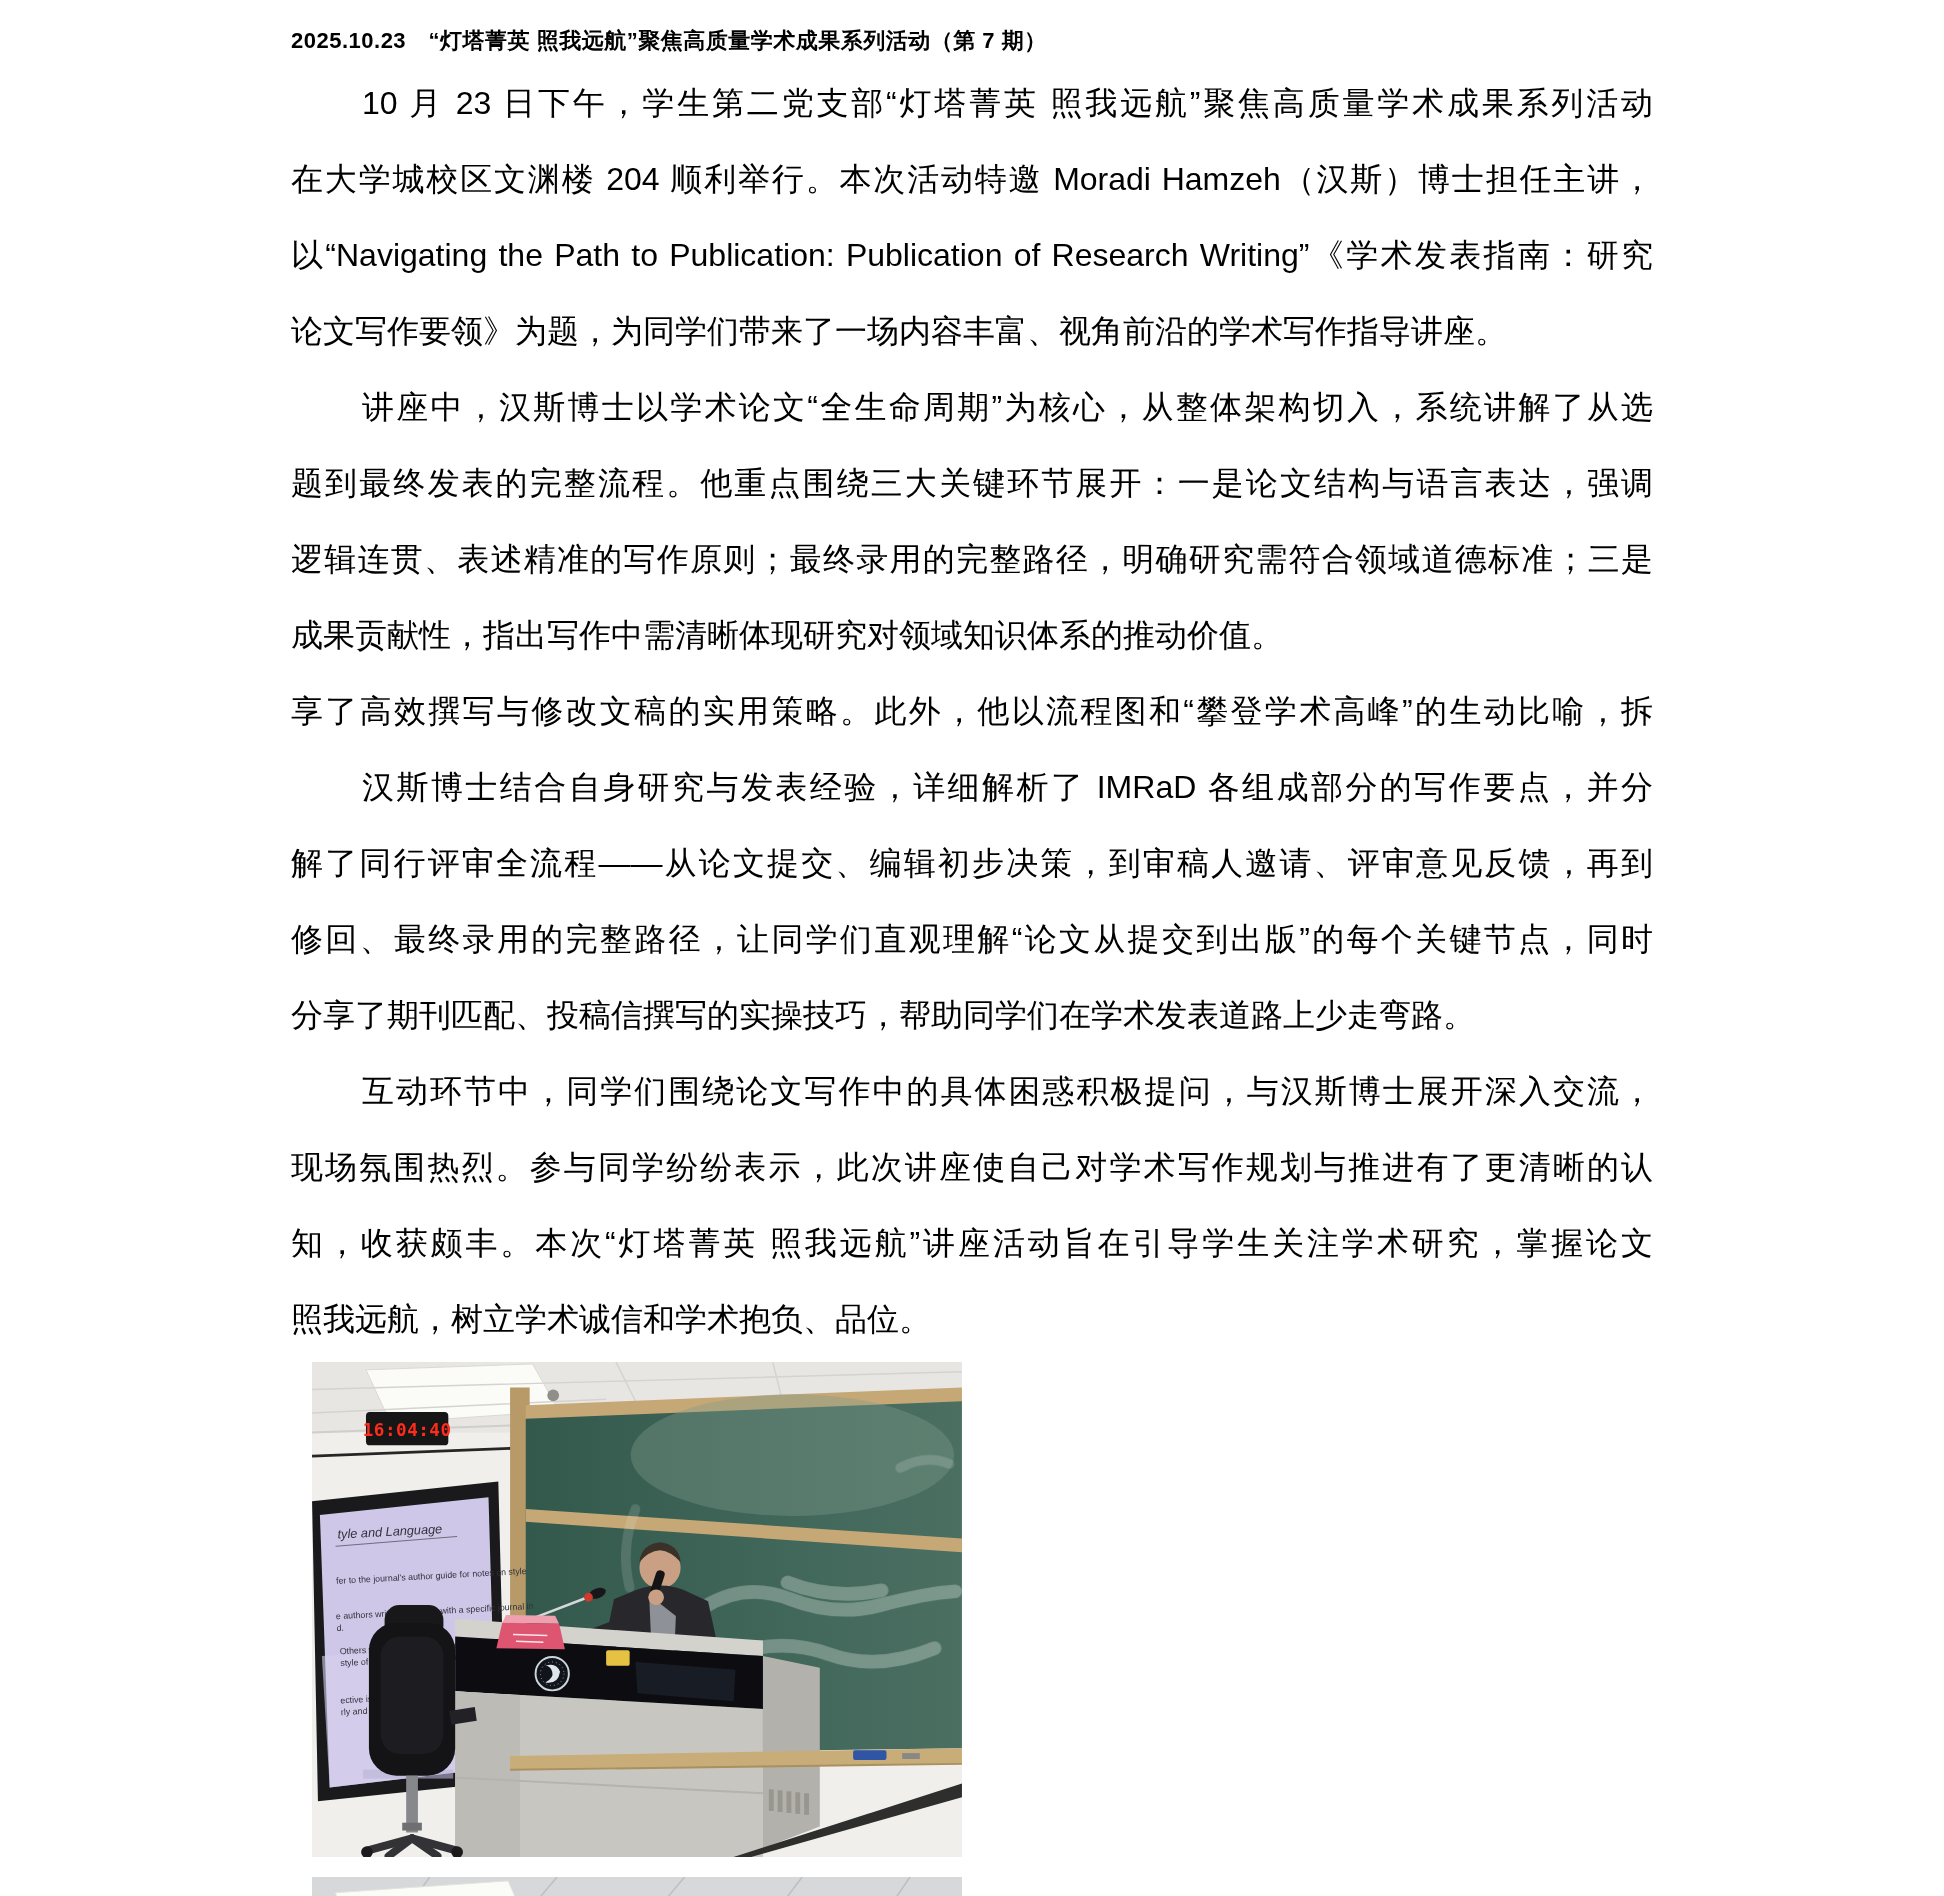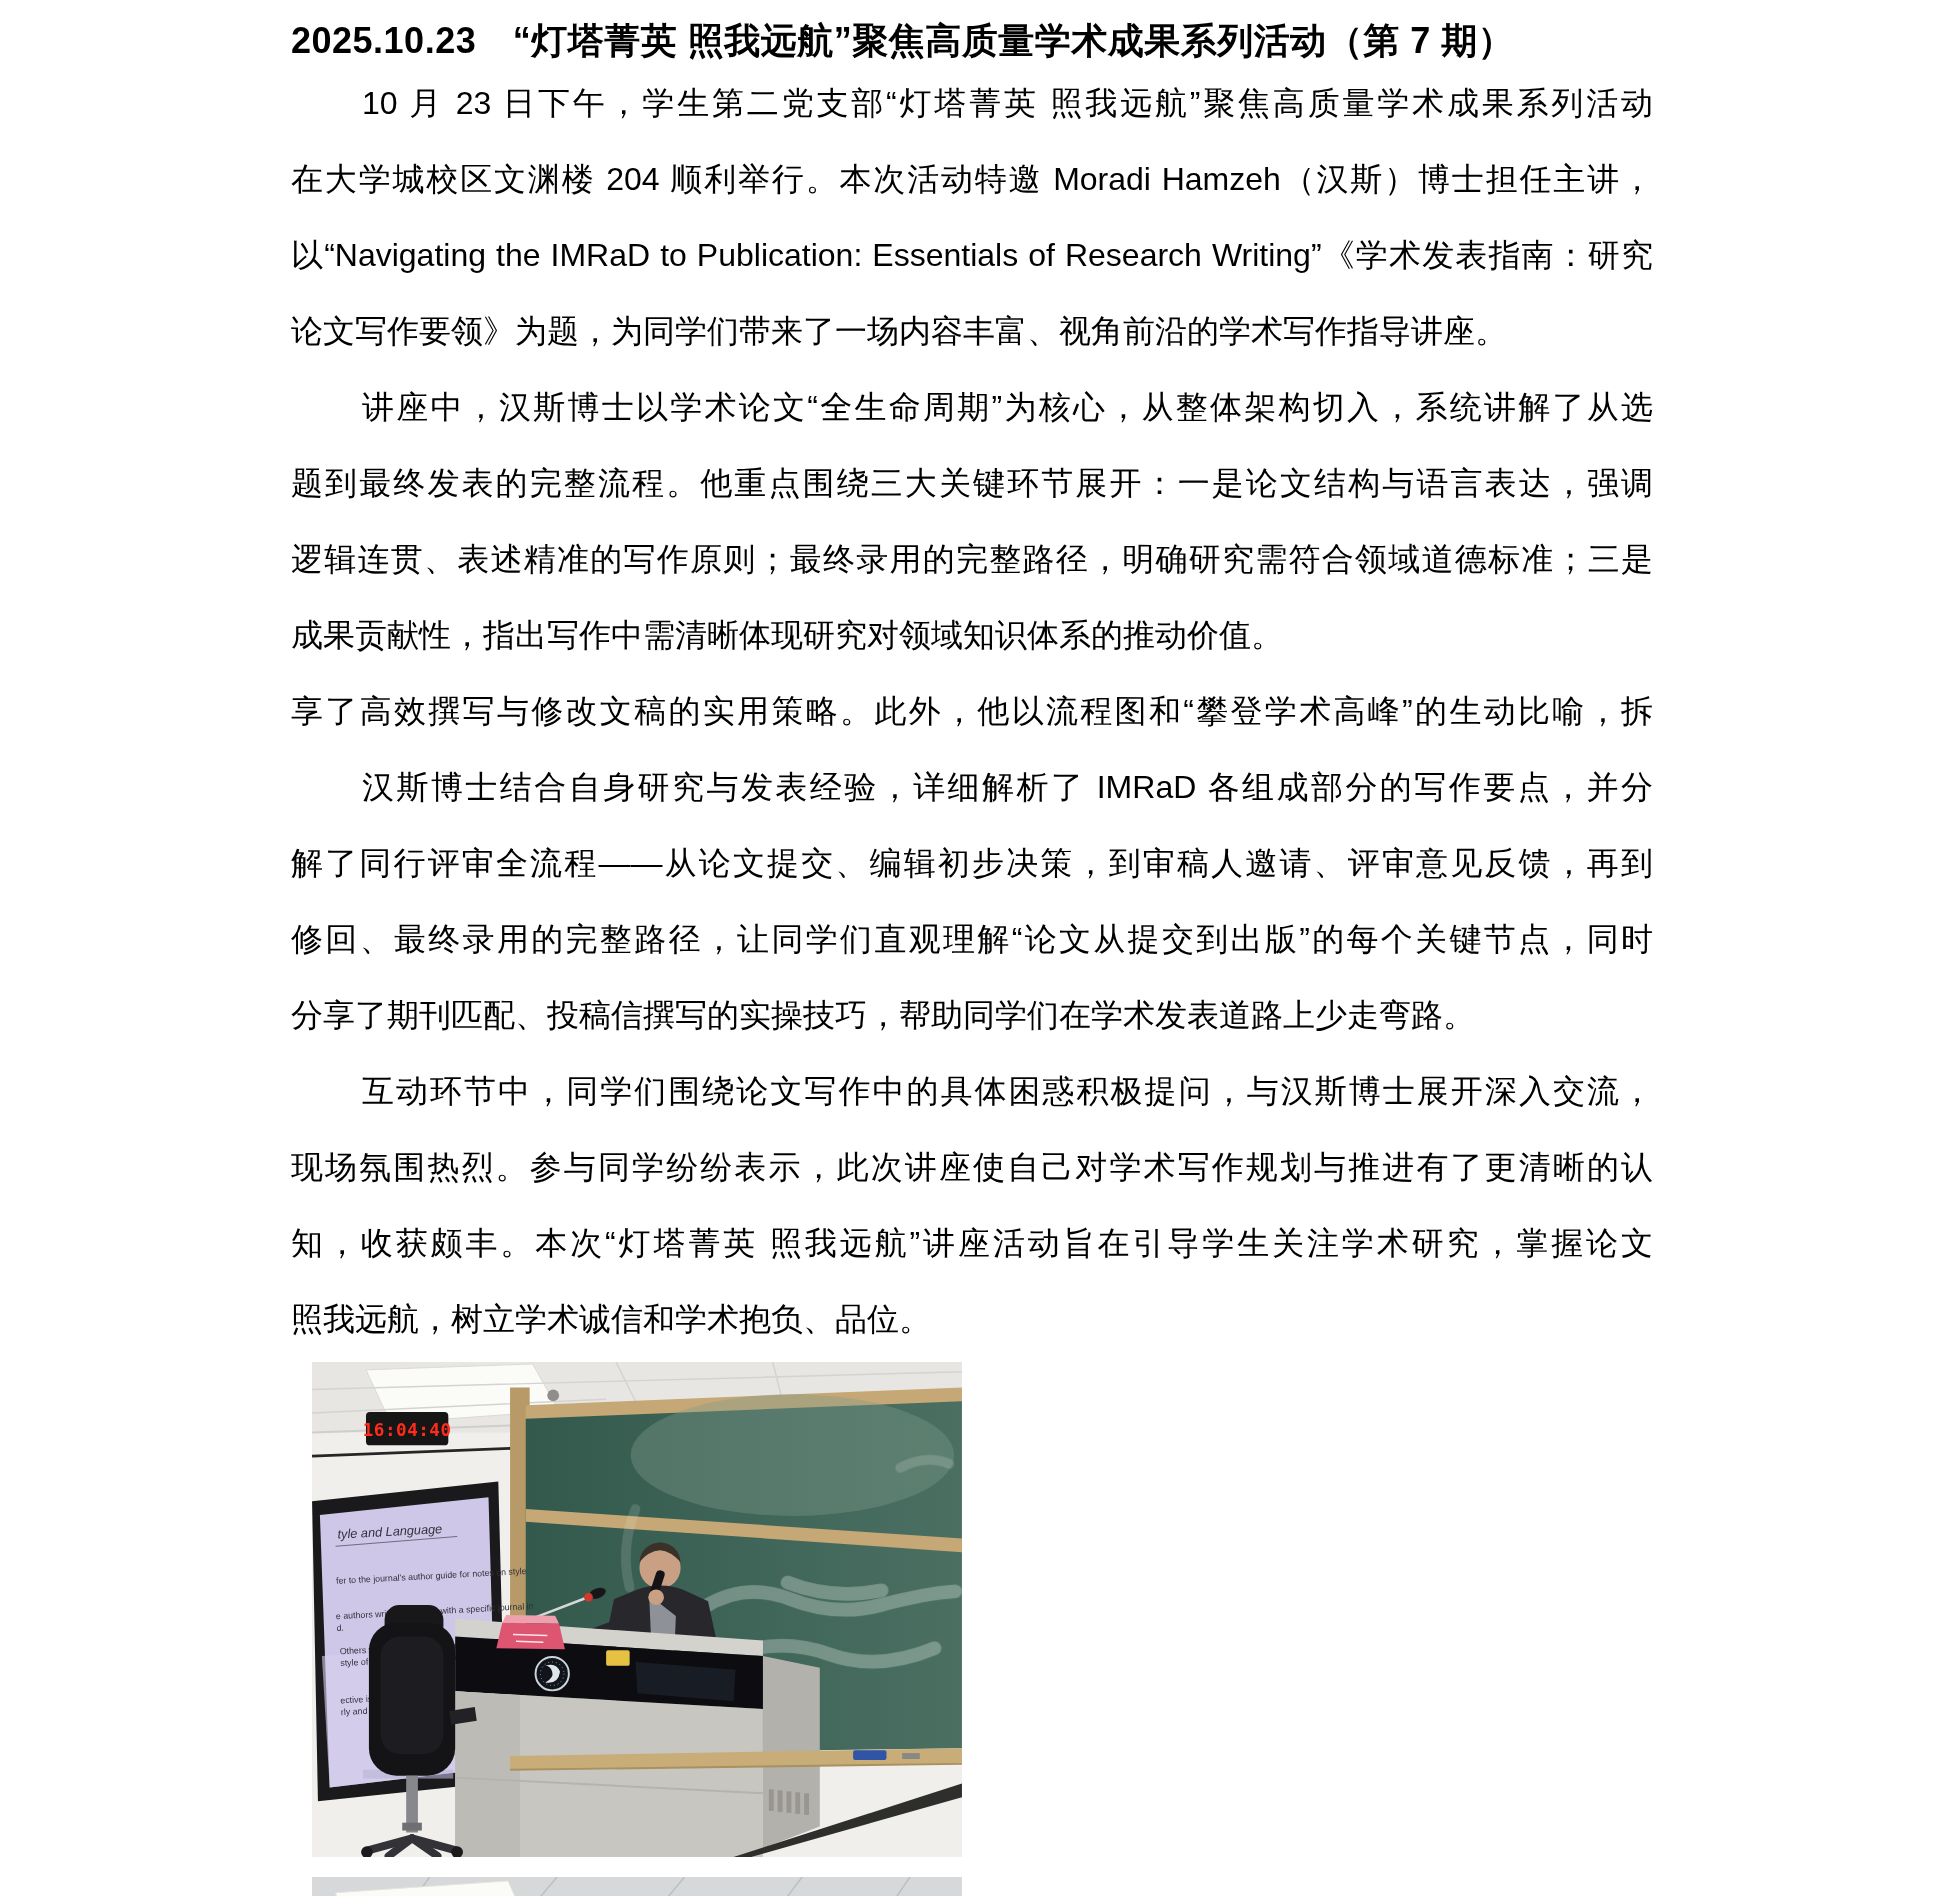--- a/index.html
+++ b/index.html
@@ -3,21 +3,21 @@
 <meta charset="utf-8">
 <style>
   html,body{margin:0;padding:0;}
   body{
     width:1945px;height:1897px;background:#ffffff;color:#000;
     font-family:"Liberation Sans","DejaVu Sans",sans-serif;
     overflow:hidden;
   }
   .doc{padding:15.7px 291px 0 291px;}
   .title{
-    margin:0;font-size:36px;font-weight:700;line-height:49px;
+    margin:0;font-size:22px;font-weight:700;line-height:49px;
     letter-spacing:0.5px;white-space:nowrap;
   }
   .body-text{width:1362px;}
   .line{
     font-size:32px;height:76px;line-height:76px;
     white-space:nowrap;overflow:hidden;
     text-align:justify;text-align-last:justify;
   }
   .line.indent{text-indent:71px;}
   .line.last{text-align-last:left;}
@@ -30,21 +30,21 @@
 </head>
 <body>
 
 <div class="doc">
 
   <h1 class="title">2025.10.23　“灯塔菁英 照我远航”聚焦高质量学术成果系列活动（第 7 期）</h1>
 
   <div class="body-text">
     <div class="line indent">10 月 23 日下午，学生第二党支部“灯塔菁英 照我远航”聚焦高质量学术成果系列活动</div>
     <div class="line">在大学城校区文渊楼 204 顺利举行。本次活动特邀 Moradi Hamzeh（汉斯）博士担任主讲，</div>
-    <div class="line">以“Navigating the IMRaD to Publication: Essentials of Research Writing”《学术发表指南：研究</div>
+    <div class="line">以“Navigating the Path to Publication: Publication of Research Writing”《学术发表指南：研究</div>
     <div class="line last">论文写作要领》为题，为同学们带来了一场内容丰富、视角前沿的学术写作指导讲座。</div>
     <div class="line indent">讲座中，汉斯博士以学术论文“全生命周期”为核心，从整体架构切入，系统讲解了从选</div>
     <div class="line">题到最终发表的完整流程。他重点围绕三大关键环节展开：一是论文结构与语言表达，强调</div>
     <div class="line">逻辑连贯、表述精准的写作原则；最终录用的完整路径，明确研究需符合领域道德标准；三是</div>
     <div class="line last">成果贡献性，指出写作中需清晰体现研究对领域知识体系的推动价值。</div>
     <div class="line">享了高效撰写与修改文稿的实用策略。此外，他以流程图和“攀登学术高峰”的生动比喻，拆</div>
     <div class="line indent">汉斯博士结合自身研究与发表经验，详细解析了 IMRaD 各组成部分的写作要点，并分</div>
     <div class="line">解了同行评审全流程——从论文提交、编辑初步决策，到审稿人邀请、评审意见反馈，再到</div>
     <div class="line">修回、最终录用的完整路径，让同学们直观理解“论文从提交到出版”的每个关键节点，同时</div>
     <div class="line last">分享了期刊匹配、投稿信撰写的实操技巧，帮助同学们在学术发表道路上少走弯路。</div>

